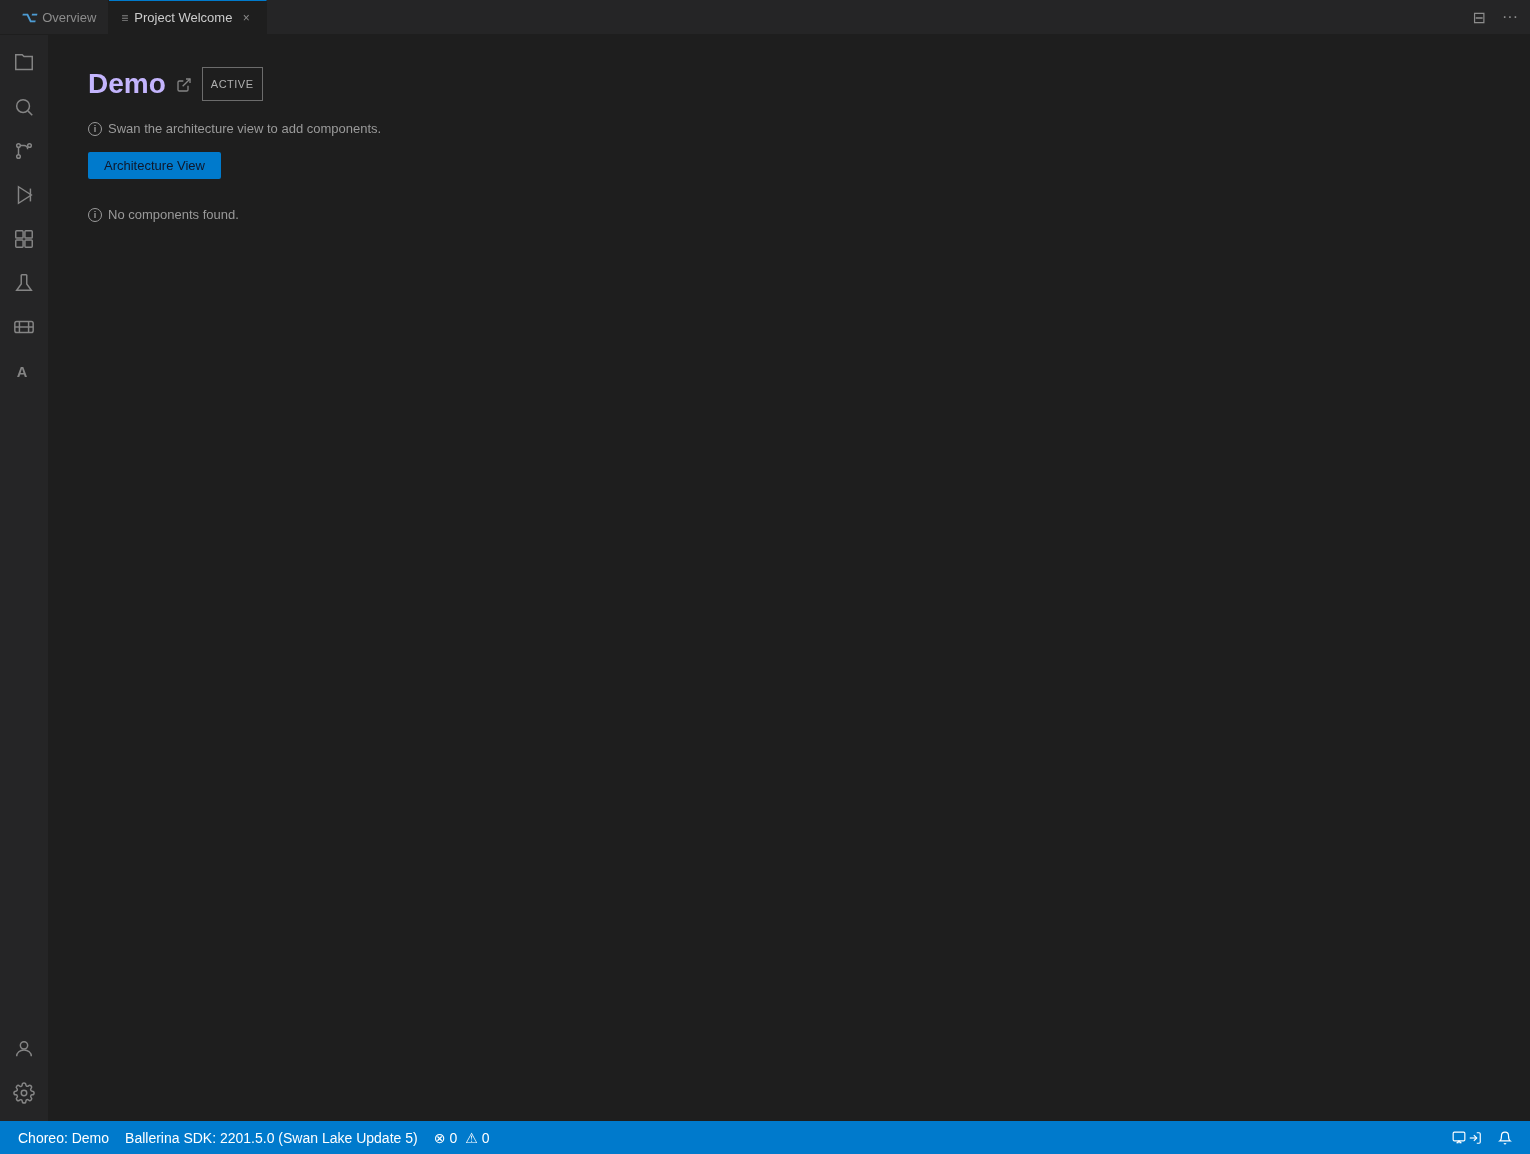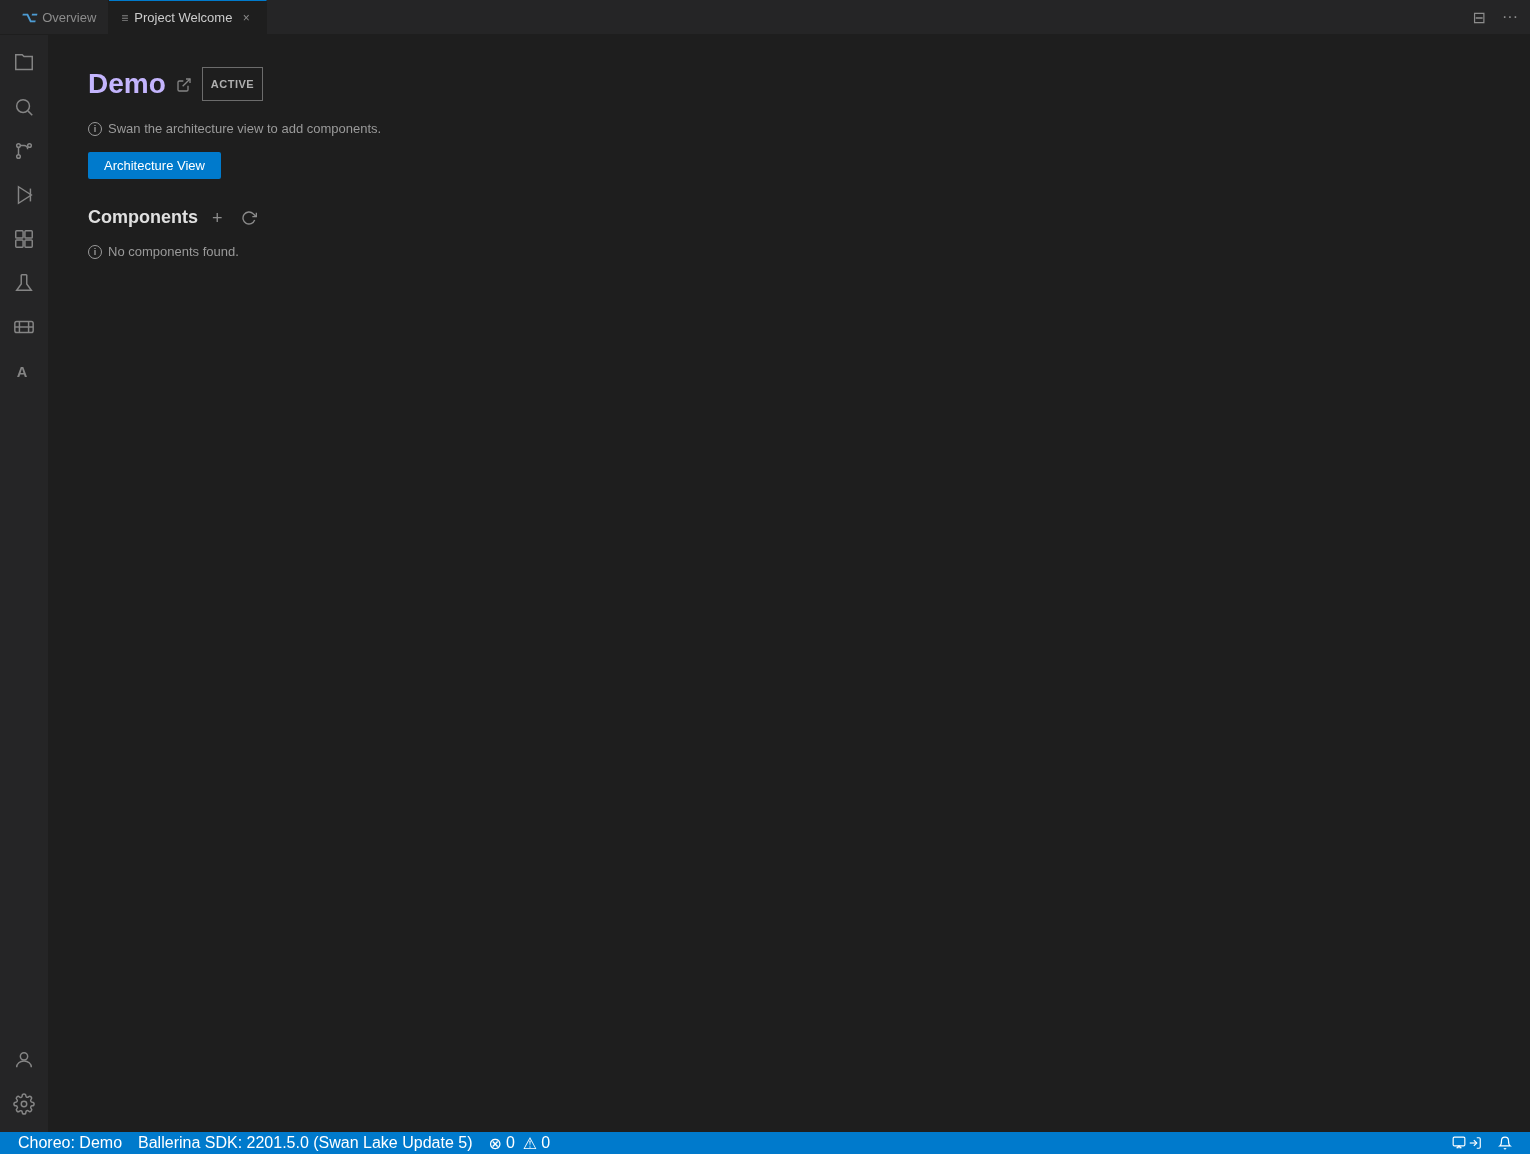--- a/index.html
+++ b/index.html
@@ -132,21 +132,21 @@
     .external-link-icon {
       color: #858585;
       font-size: 16px;
       cursor: pointer;
     }
     .active-badge {
       background: transparent;
       border: 1px solid #6c6c6c;
       color: #b0b0b0;
       font-size: 11px;
-      font-weight: 700;
+      font-weight: 400;
       padding: 10px 8px;
       letter-spacing: 0.5px;
       text-transform: uppercase;
     }
 
     .info-row {
       display: flex;
       align-items: center;
       gap: 6px;
       color: #9a9a9a;
@@ -161,21 +161,21 @@
       display: inline-flex;
       align-items: center;
       justify-content: center;
       font-size: 9px;
       font-weight: bold;
       flex-shrink: 0;
     }
 
     .arch-view-btn {
       background: #007acc;
-      color: #ffffff;
+      color: #0f172a;
       border: none;
       padding: 6px 16px;
       font-size: 13px;
       cursor: pointer;
       border-radius: 2px;
       margin-bottom: 28px;
     }
 
     .section-header {
       display: flex;
@@ -211,28 +211,28 @@
       display: flex;
       align-items: center;
       gap: 6px;
       color: #9a9a9a;
       font-size: 13px;
       margin-left: 0;
     }
 
     
     .statusbar {
-      height: 22px;
+      height: 33px;
       background: #007acc;
       display: flex;
       align-items: center;
       padding: 0 10px;
       gap: 0;
       flex-shrink: 0;
-      font-size: 16px;
+      font-size: 14px;
       color: #ffffff;
     }
     .statusbar-item {
       padding: 0 8px;
       height: 100%;
       display: flex;
       align-items: center;
       cursor: pointer;
       white-space: nowrap;
       gap: 4px;
@@ -369,31 +369,20 @@
     
     <div class="info-row">
       <span class="info-icon">i</span>
       <span>Swan the architecture view to add components.</span>
     </div>
 
     
     <button class="arch-view-btn">Architecture View</button>
 
     
-    <div class="section-header">
-      <span class="section-title">Components</span>
-      <button class="section-add-btn">+</button>
-      <button class="section-refresh-btn">
-        
-        <svg width="16" height="16" viewBox="0 0 24 24" fill="none" stroke="currentColor" stroke-width="2">
-          <polyline points="23 4 23 10 17 10"></polyline>
-          <path d="M20.49 15a9 9 0 1 1-2.12-9.36L23 10"></path>
-        </svg>
-      </button>
-    </div>
 
     
     <div class="no-components-row">
       <span class="info-icon">i</span>
       <span>No components found.</span>
     </div>
 
   </div>
 </div>
 

